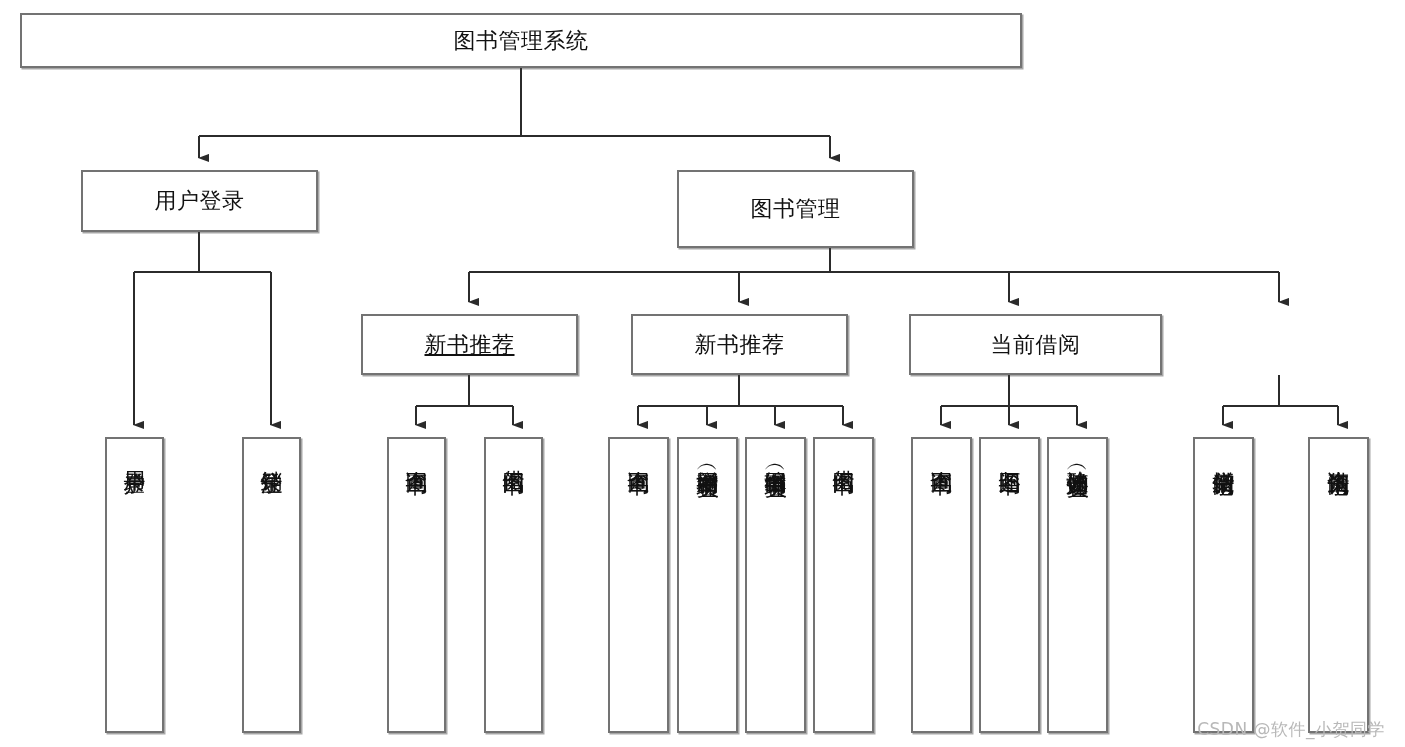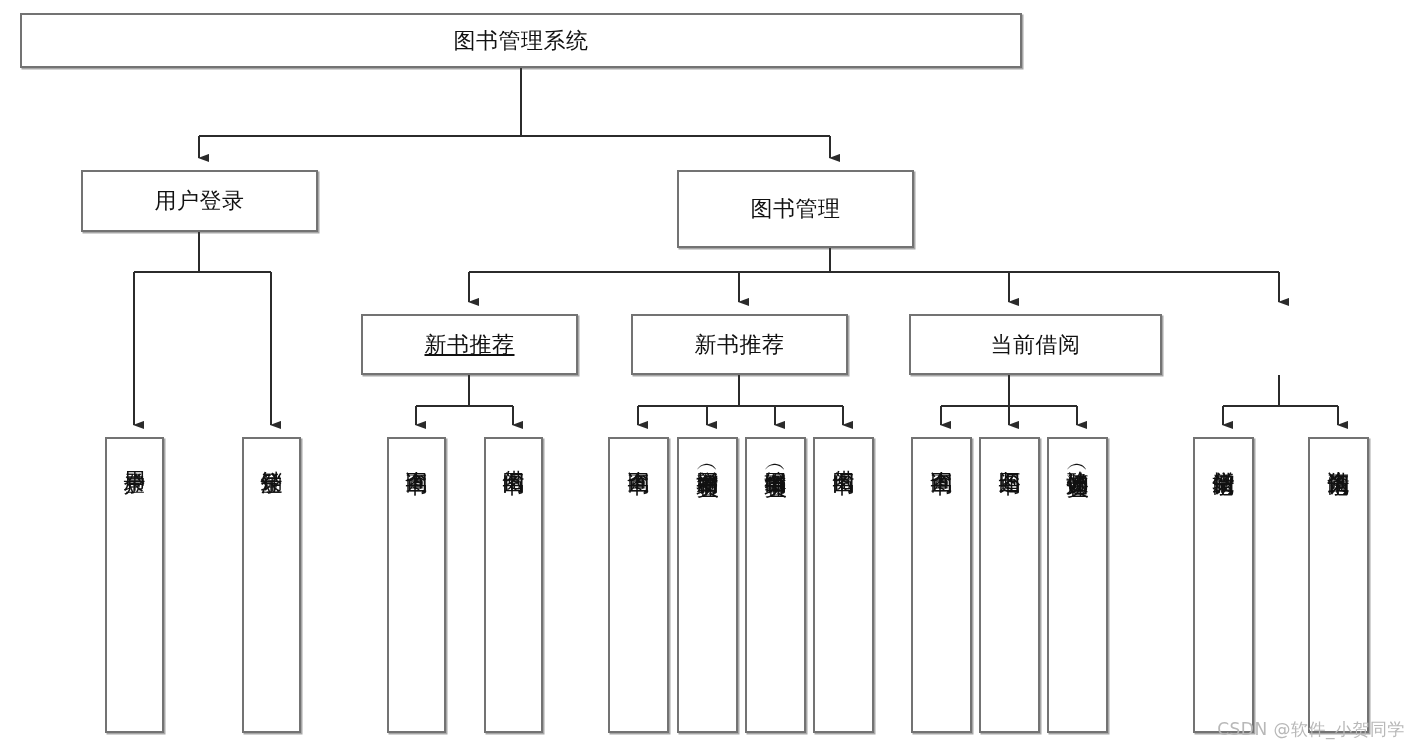--- a/index.html
+++ b/index.html
@@ -54,21 +54,21 @@
     text-orientation: upright;
     font-size: 22px;
     line-height: 1.18;
     letter-spacing: 1px;
     white-space: pre-line;
     display: block;
     height: auto;
   }
   #watermark {
     position: absolute;
-    right: 0;
+    right: 20px;
     bottom: 6px;
     font-size: 17px;
     color: #b8b8b8;
     letter-spacing: 0.5px;
     white-space: nowrap;
     user-select: none;
   }
 </style>
 </head>
 <body>

